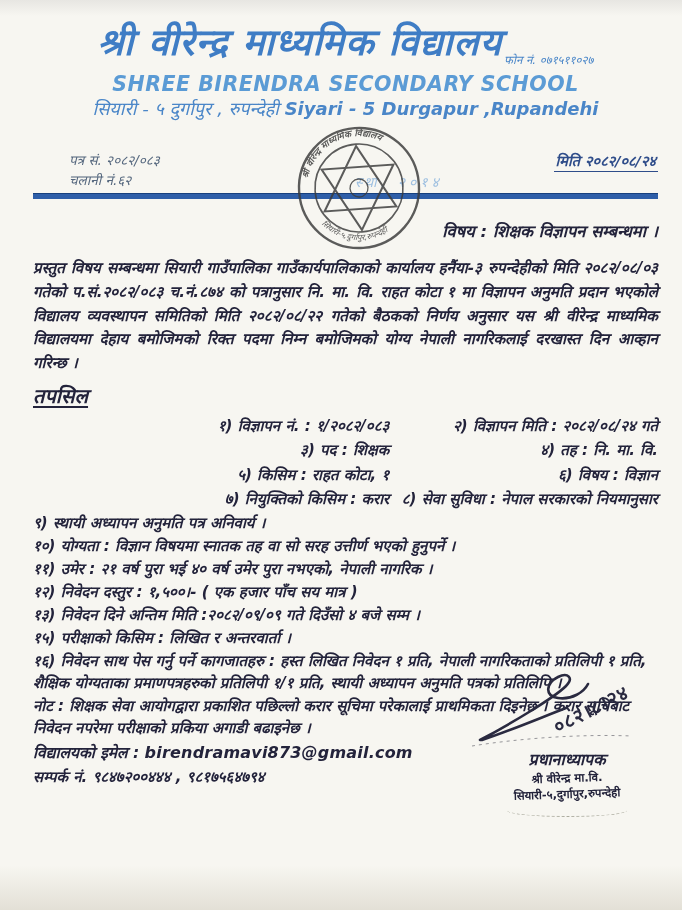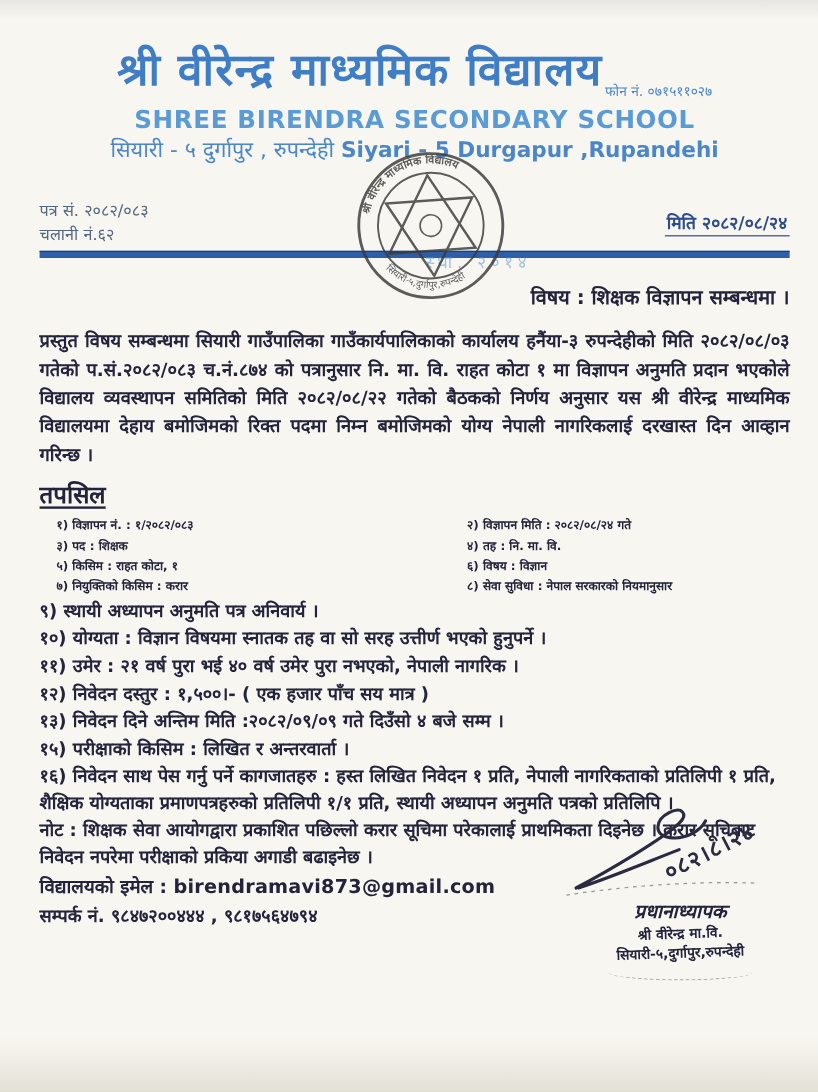--- a/index.html
+++ b/index.html
@@ -11,52 +11,52 @@
     background:
       linear-gradient(180deg,#e7e6e2 0,#f7f6f1 16px),
       linear-gradient(0deg,#e3e0d6 0,#f7f6f1 45px),
       #f7f6f1;
     background-repeat:no-repeat;
     background-size:100% 18px,100% 60px,100% 100%;
     background-position:top,bottom,center;
     font-family:"DejaVu Sans","Liberation Sans",sans-serif;
     color:#23233b;
   }
-  .content{padding:40px 24px 0 33px;}
+  .content{padding:24px 24px 0 33px;font-style:italic;}
 
   
   .letterhead{text-align:center;position:relative;}
   .school-np{
     font-size:37px;font-weight:700;color:#3f7dc5;line-height:1.05;
     letter-spacing:1px;white-space:nowrap;
   }
   .phone{
     font-size:11.5px;font-weight:400;color:#4a86c8;letter-spacing:0;
     position:relative;top:9px;margin-left:2px;
   }
   .school-en{
     margin-top:9px;font-size:20.5px;font-weight:700;color:#5b9bd5;
     letter-spacing:.5px;white-space:nowrap;
   }
   .address-line{
     margin-top:0;font-size:18px;font-weight:700;color:#4a86c8;white-space:nowrap;
   }
   .addr-np{font-weight:400;}
   .established{
-    position:absolute;left:322px;top:168px;
+    position:absolute;left:322px;top:148px;
     font-size:14px;color:#6fa3d8;opacity:.65;letter-spacing:4px;
   }
   .stamp{
     position:absolute;left:293px;top:120px;width:132px;height:136px;
     opacity:.82;z-index:3;transform:rotate(-4deg);
   }
 
   
   .meta-row{
-    margin-top:30px;display:flex;justify-content:space-between;align-items:center;
+    margin-top:30px;display:flex;justify-content:space-between;align-items:flex-start;margin-left:36px;
   }
   .meta-left{font-size:13.5px;color:#55677e;line-height:1.5;text-align:left;}
   .meta-date{
     font-size:14.5px;font-weight:700;color:#2f4d8a;
     border-bottom:1.5px solid #2f4d8a;padding:0 2px 1px 2px;
   }
   .rule{height:5px;background:#2e5ea8;margin-top:3px;border-top:1px solid #17407e;}
 
   
   .subject{margin-top:20px;text-align:right;font-size:16.5px;font-weight:700;}
@@ -65,21 +65,21 @@
     text-align:justify;
   }
 
   
   .tapsil-heading{
     margin-top:6px;text-align:left;font-size:20px;font-weight:700;
     text-decoration:underline;text-underline-offset:3px;
   }
   .tapsil-pairs{
     margin-top:6px;display:grid;grid-template-columns:57% 43%;
-    row-gap:2px;font-size:10px;font-weight:600;line-height:1.5;
+    row-gap:2px;font-size:15px;font-weight:600;line-height:1.5;text-align:right;
   }
   .tapsil-pairs .cell-l{padding-left:14px;}
   .tapsil-items{margin-top:1px;font-size:15px;font-weight:600;line-height:1.47;}
   .tapsil-items p{margin:0 0 1px 0;}
   .note-par{margin:0;font-size:15px;font-weight:600;line-height:1.47;}
 
   
   .email-line{margin-top:2px;font-size:15.5px;font-weight:700;}
   .email-addr{font-size:16px;letter-spacing:.2px;}
   .contact-line{margin-top:3px;font-size:15px;font-weight:600;}

